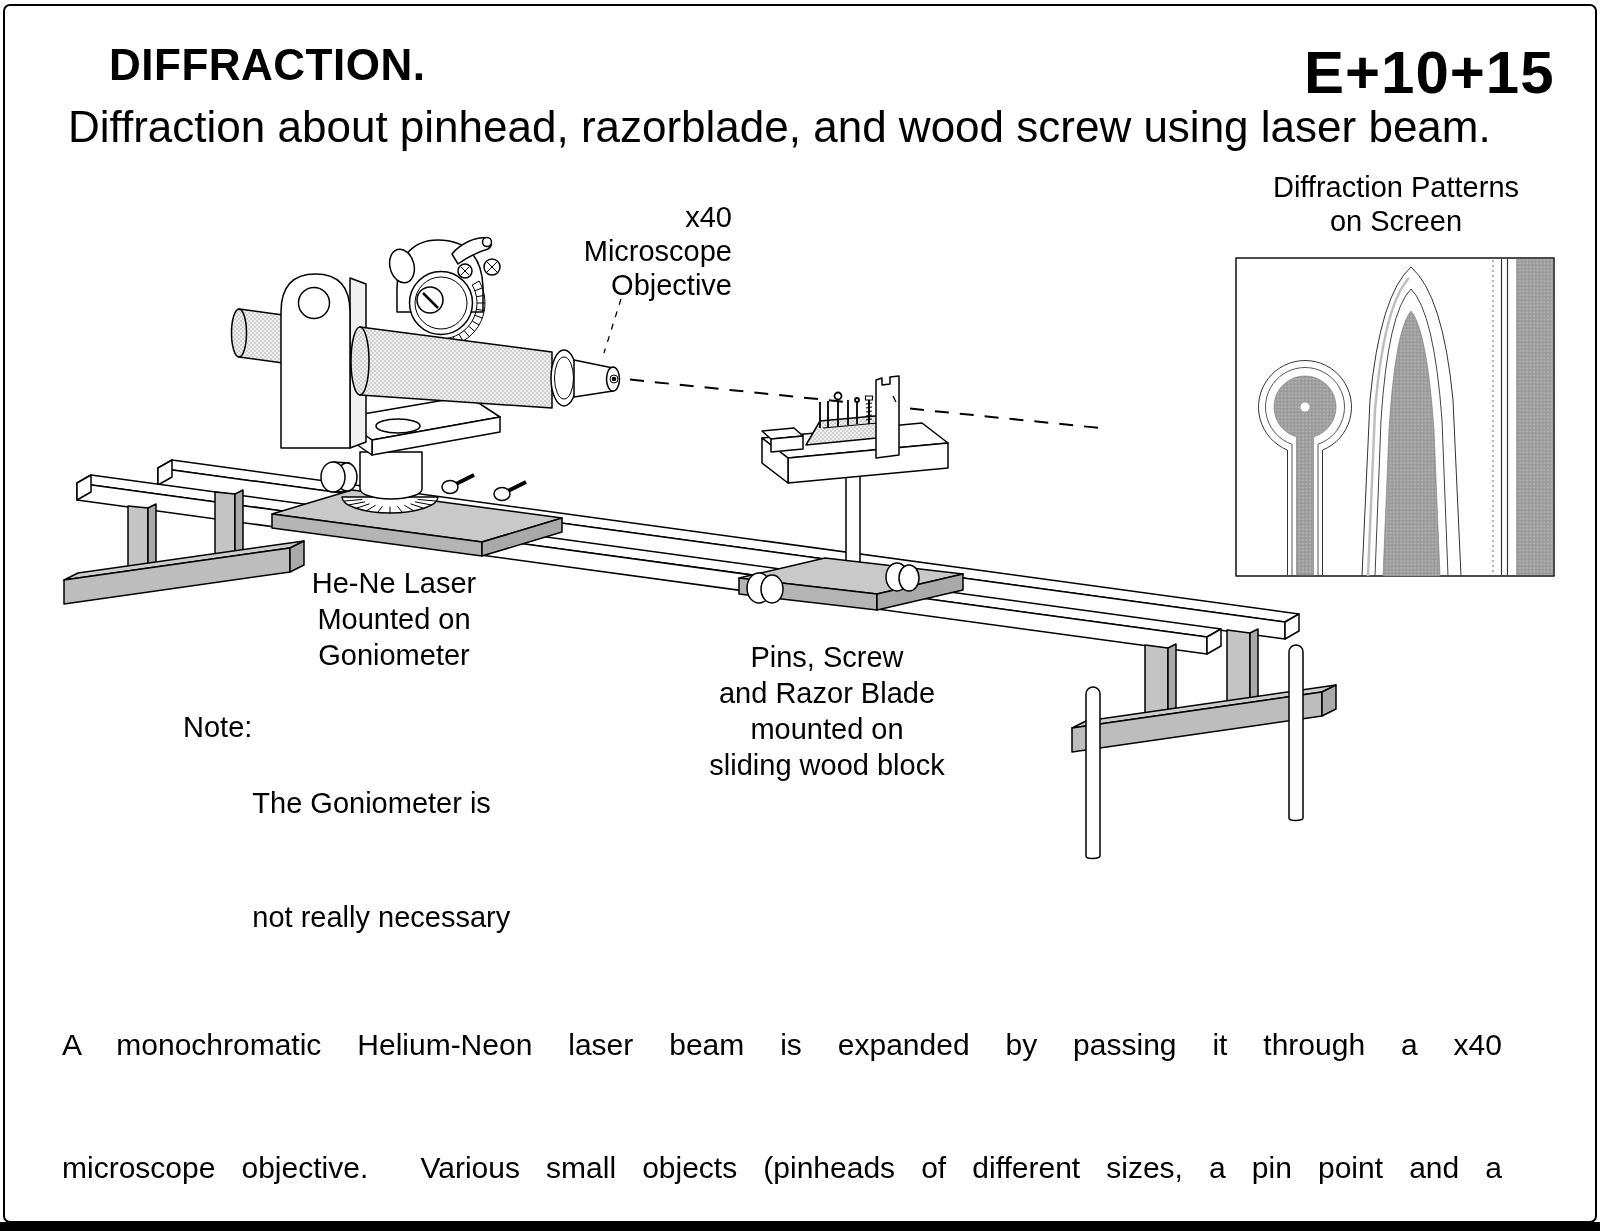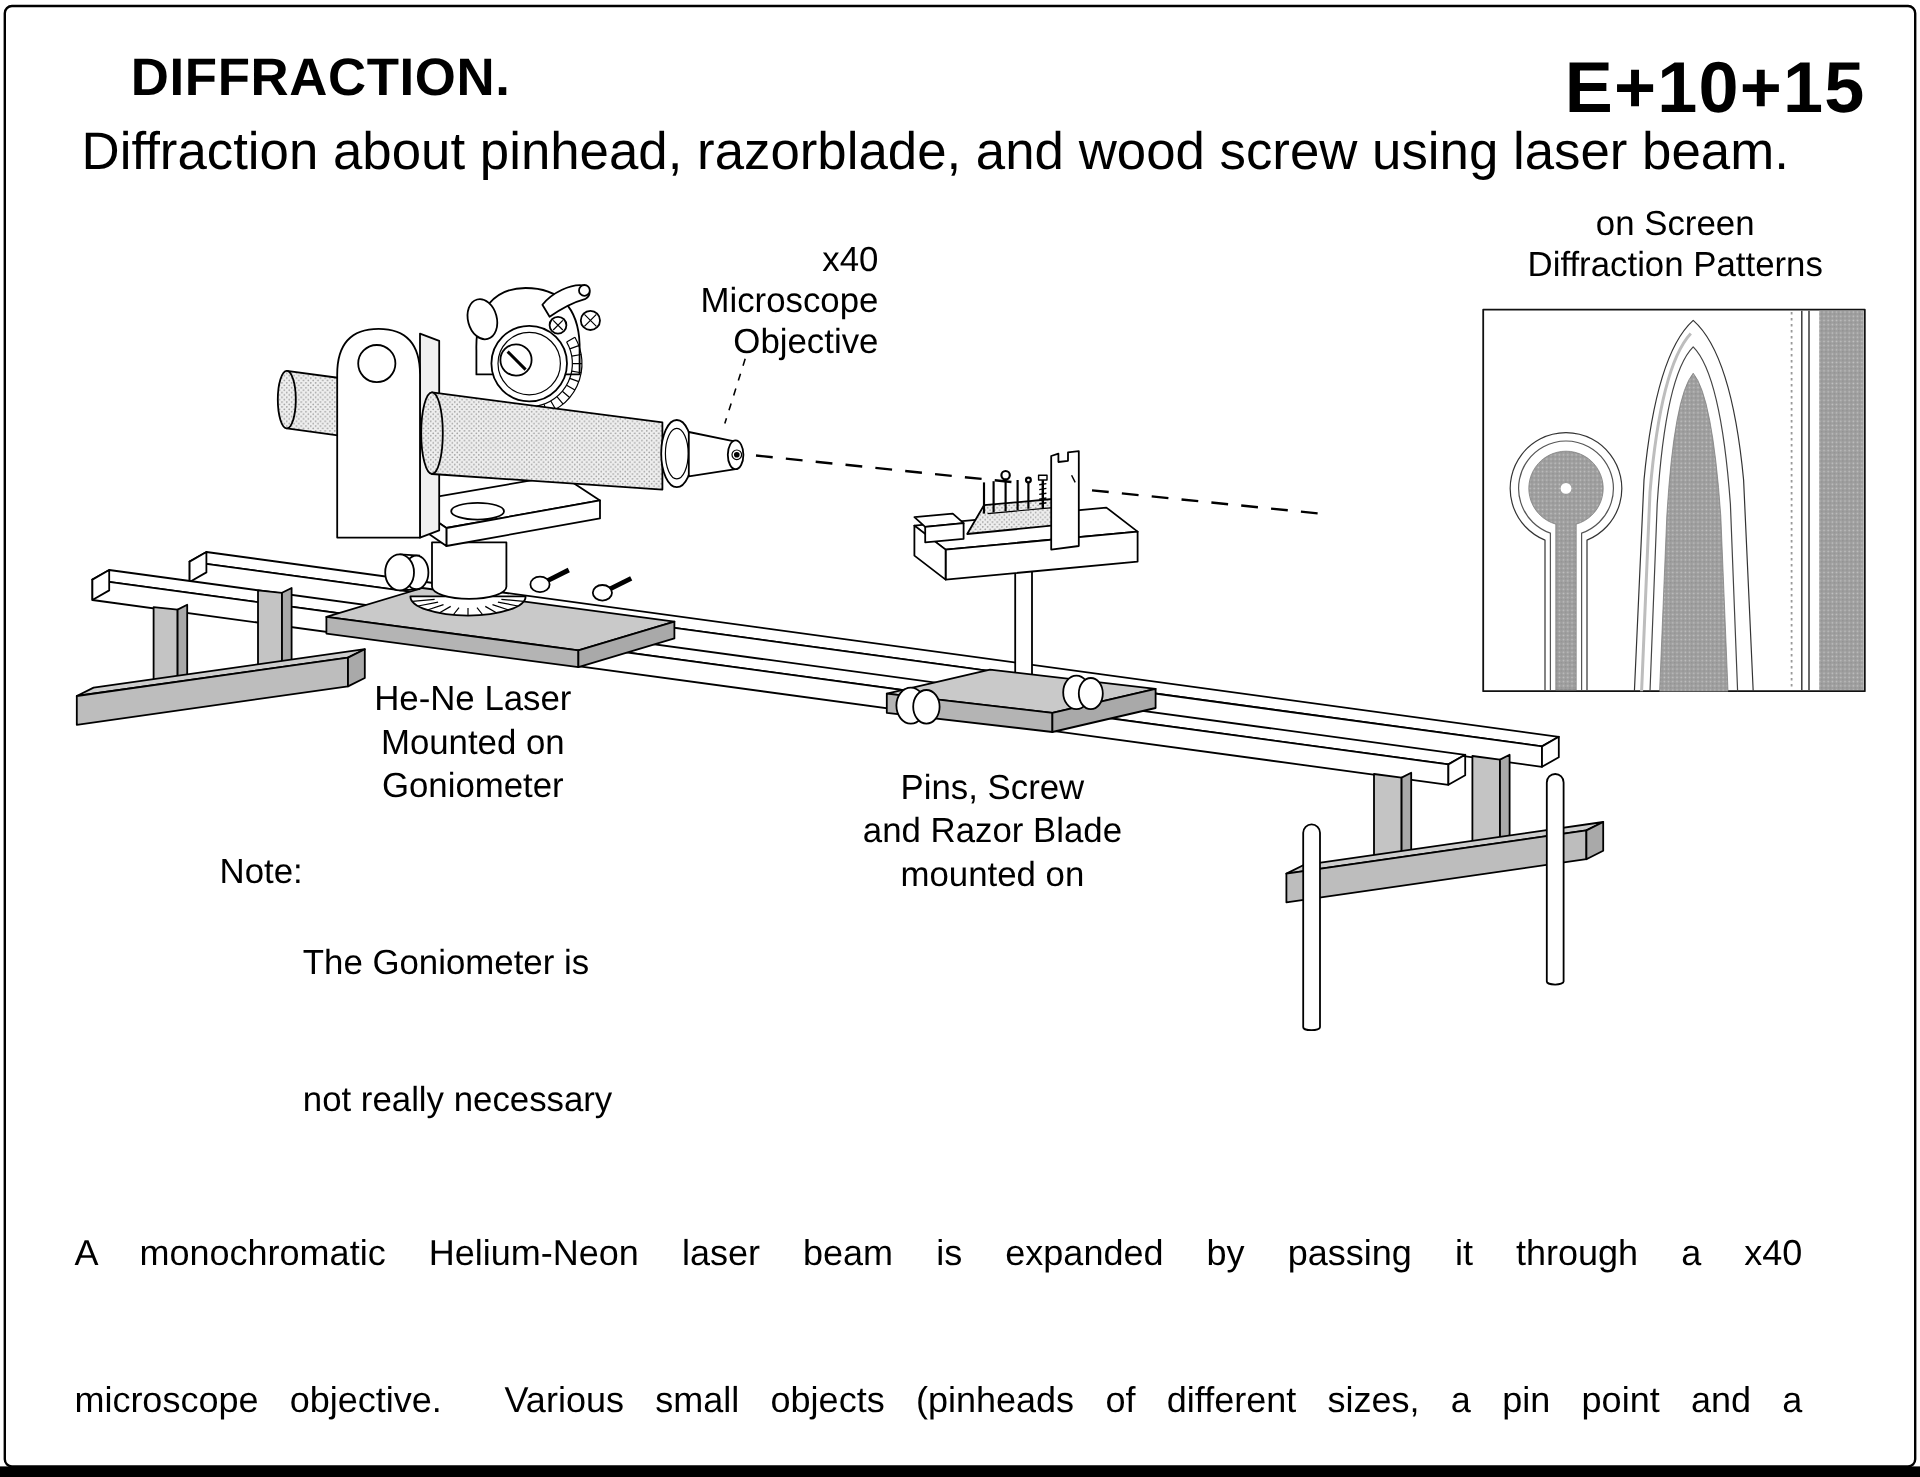--- a/index.html
+++ b/index.html
@@ -236,22 +236,22 @@
 
   <rect x="4" y="5" width="1592" height="1217" rx="6" fill="none" stroke="#000" stroke-width="2"></rect>
   <rect x="0" y="1222" width="1600" height="9" fill="#000"></rect>
 </svg>
 
   <div class="txt" id="title">DIFFRACTION.</div>
   <div class="txt" id="code">E+10+15</div>
   <div class="txt" id="subtitle">Diffraction about pinhead, razorblade, and wood screw using laser beam.</div>
 
   <div class="label" id="lbl-inset">
+    <div>Diffraction Patterns</div>
     <div>on Screen</div>
-    <div>Diffraction Patterns</div>
   </div>
 
   <div class="label" id="lbl-objective">
     <div>x40</div>
     <div>Microscope</div>
     <div>Objective</div>
   </div>
 
   <div class="label" id="lbl-laser">
     <div>He-Ne Laser</div>
@@ -264,20 +264,21 @@
     <div>
       <div>The Goniometer is</div>
       <div>not really necessary</div>
     </div>
   </div>
 
   <div class="label" id="lbl-block">
     <div>Pins, Screw</div>
     <div>and Razor Blade</div>
     <div>mounted on</div>
+    <div>sliding wood block</div>
   </div>
 
 
   <div class="txt" id="para">
     <div class="pline">A monochromatic Helium-Neon laser beam is expanded by passing it through a x40</div>
     <div class="pline">microscope objective.  Various small objects (pinheads of different sizes, a pin point and a</div>
     
     
     
     

